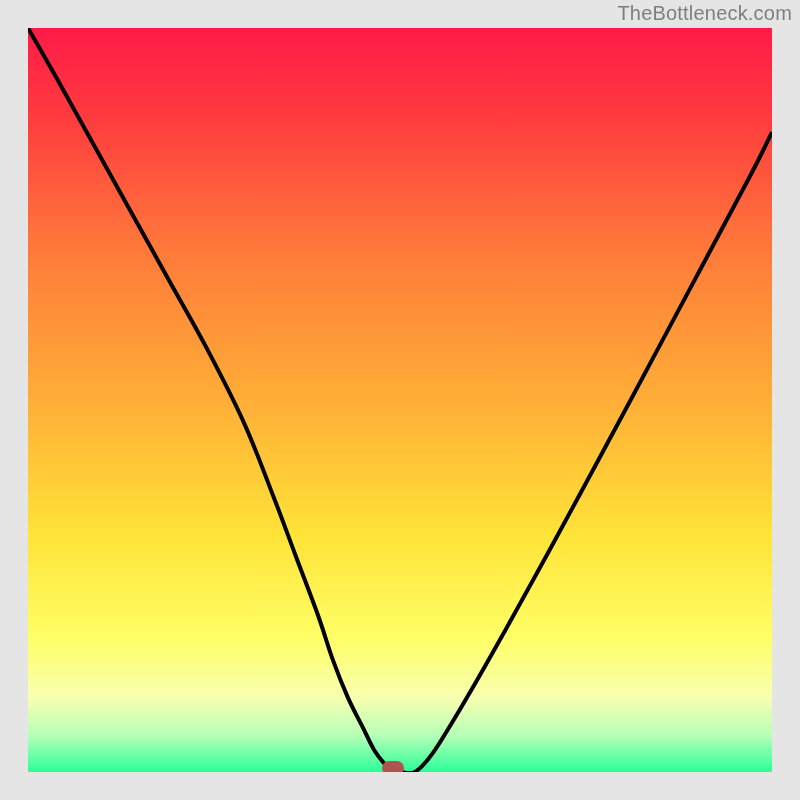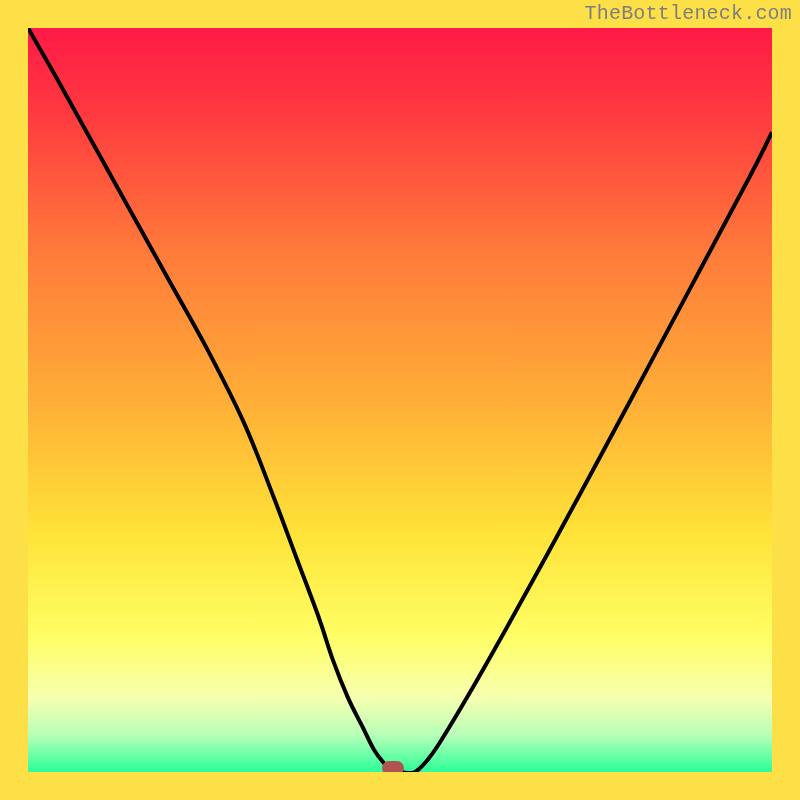--- a/index.html
+++ b/index.html
@@ -10,22 +10,21 @@
     background: #000;
     overflow: hidden;
     font-family: Arial, Helvetica, sans-serif;
   }
   .frame {
     position: absolute;
     left: 0;
     top: 0;
     width: 800px;
     height: 800px;
-    background: #fde047;
-    font-family: Liberation Mono, monospace;
+    background: #e5e5e5;
   }
   .watermark {
     position: absolute;
     top: 2px;
     right: 8px;
     color: #7e7e7e;
     font-size: 20px;
     letter-spacing: 0.2px;
     z-index: 10;
     user-select: none;

